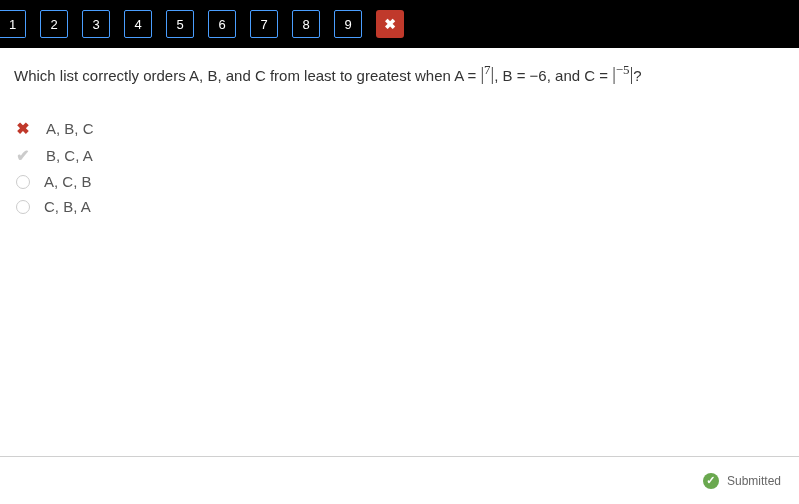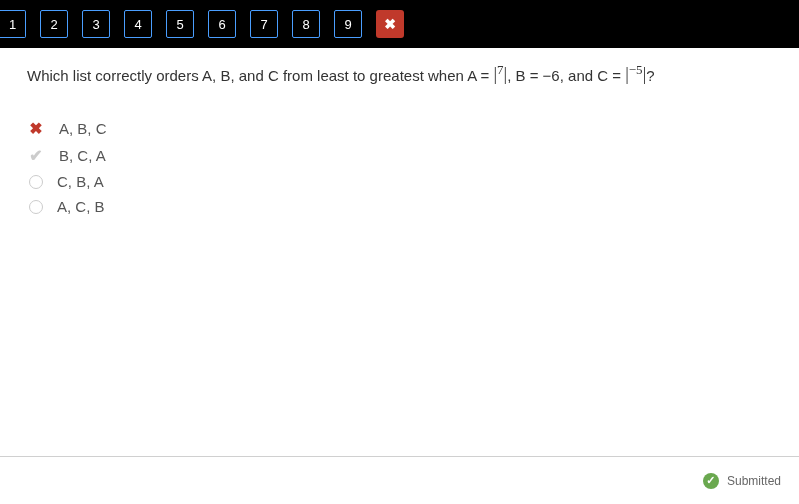--- a/index.html
+++ b/index.html
@@ -51,21 +51,21 @@
       align-items: center;
       justify-content: center;
       cursor: pointer;
       border-radius: 3px;
       font-size: 14px;
       font-weight: bold;
     }
     .content {
       background: #ffffff;
       height: 408px;
-      padding: 16px 27px;
+      padding: 16px 14px;
     }
     .question-text {
       color: #333333;
       font-size: 15px;
       line-height: 1.5;
       margin-bottom: 28px;
     }
     .question-text .math-abs {
       font-family: 'Times New Roman', serif;
       position: relative;
@@ -184,25 +184,25 @@
     <div class="option">
       <span class="icon-wrong">✖</span>
       <span>A, B, C</span>
     </div>
     <div class="option">
       <span class="icon-correct">✔</span>
       <span>B, C, A</span>
     </div>
     <div class="option">
       <span class="radio-empty"></span>
+      <span>A, C, B</span>
+    </div>
+    <div class="option">
+      <span class="radio-empty"></span>
       <span>C, B, A</span>
-    </div>
-    <div class="option">
-      <span class="radio-empty"></span>
-      <span>A, C, B</span>
     </div>
   </div>
 </div>
 
 <div class="footer">
   <div class="submitted">
     <div class="submitted-icon">✓</div>
     <span class="submitted-text">Submitted</span>
   </div>
 </div>

